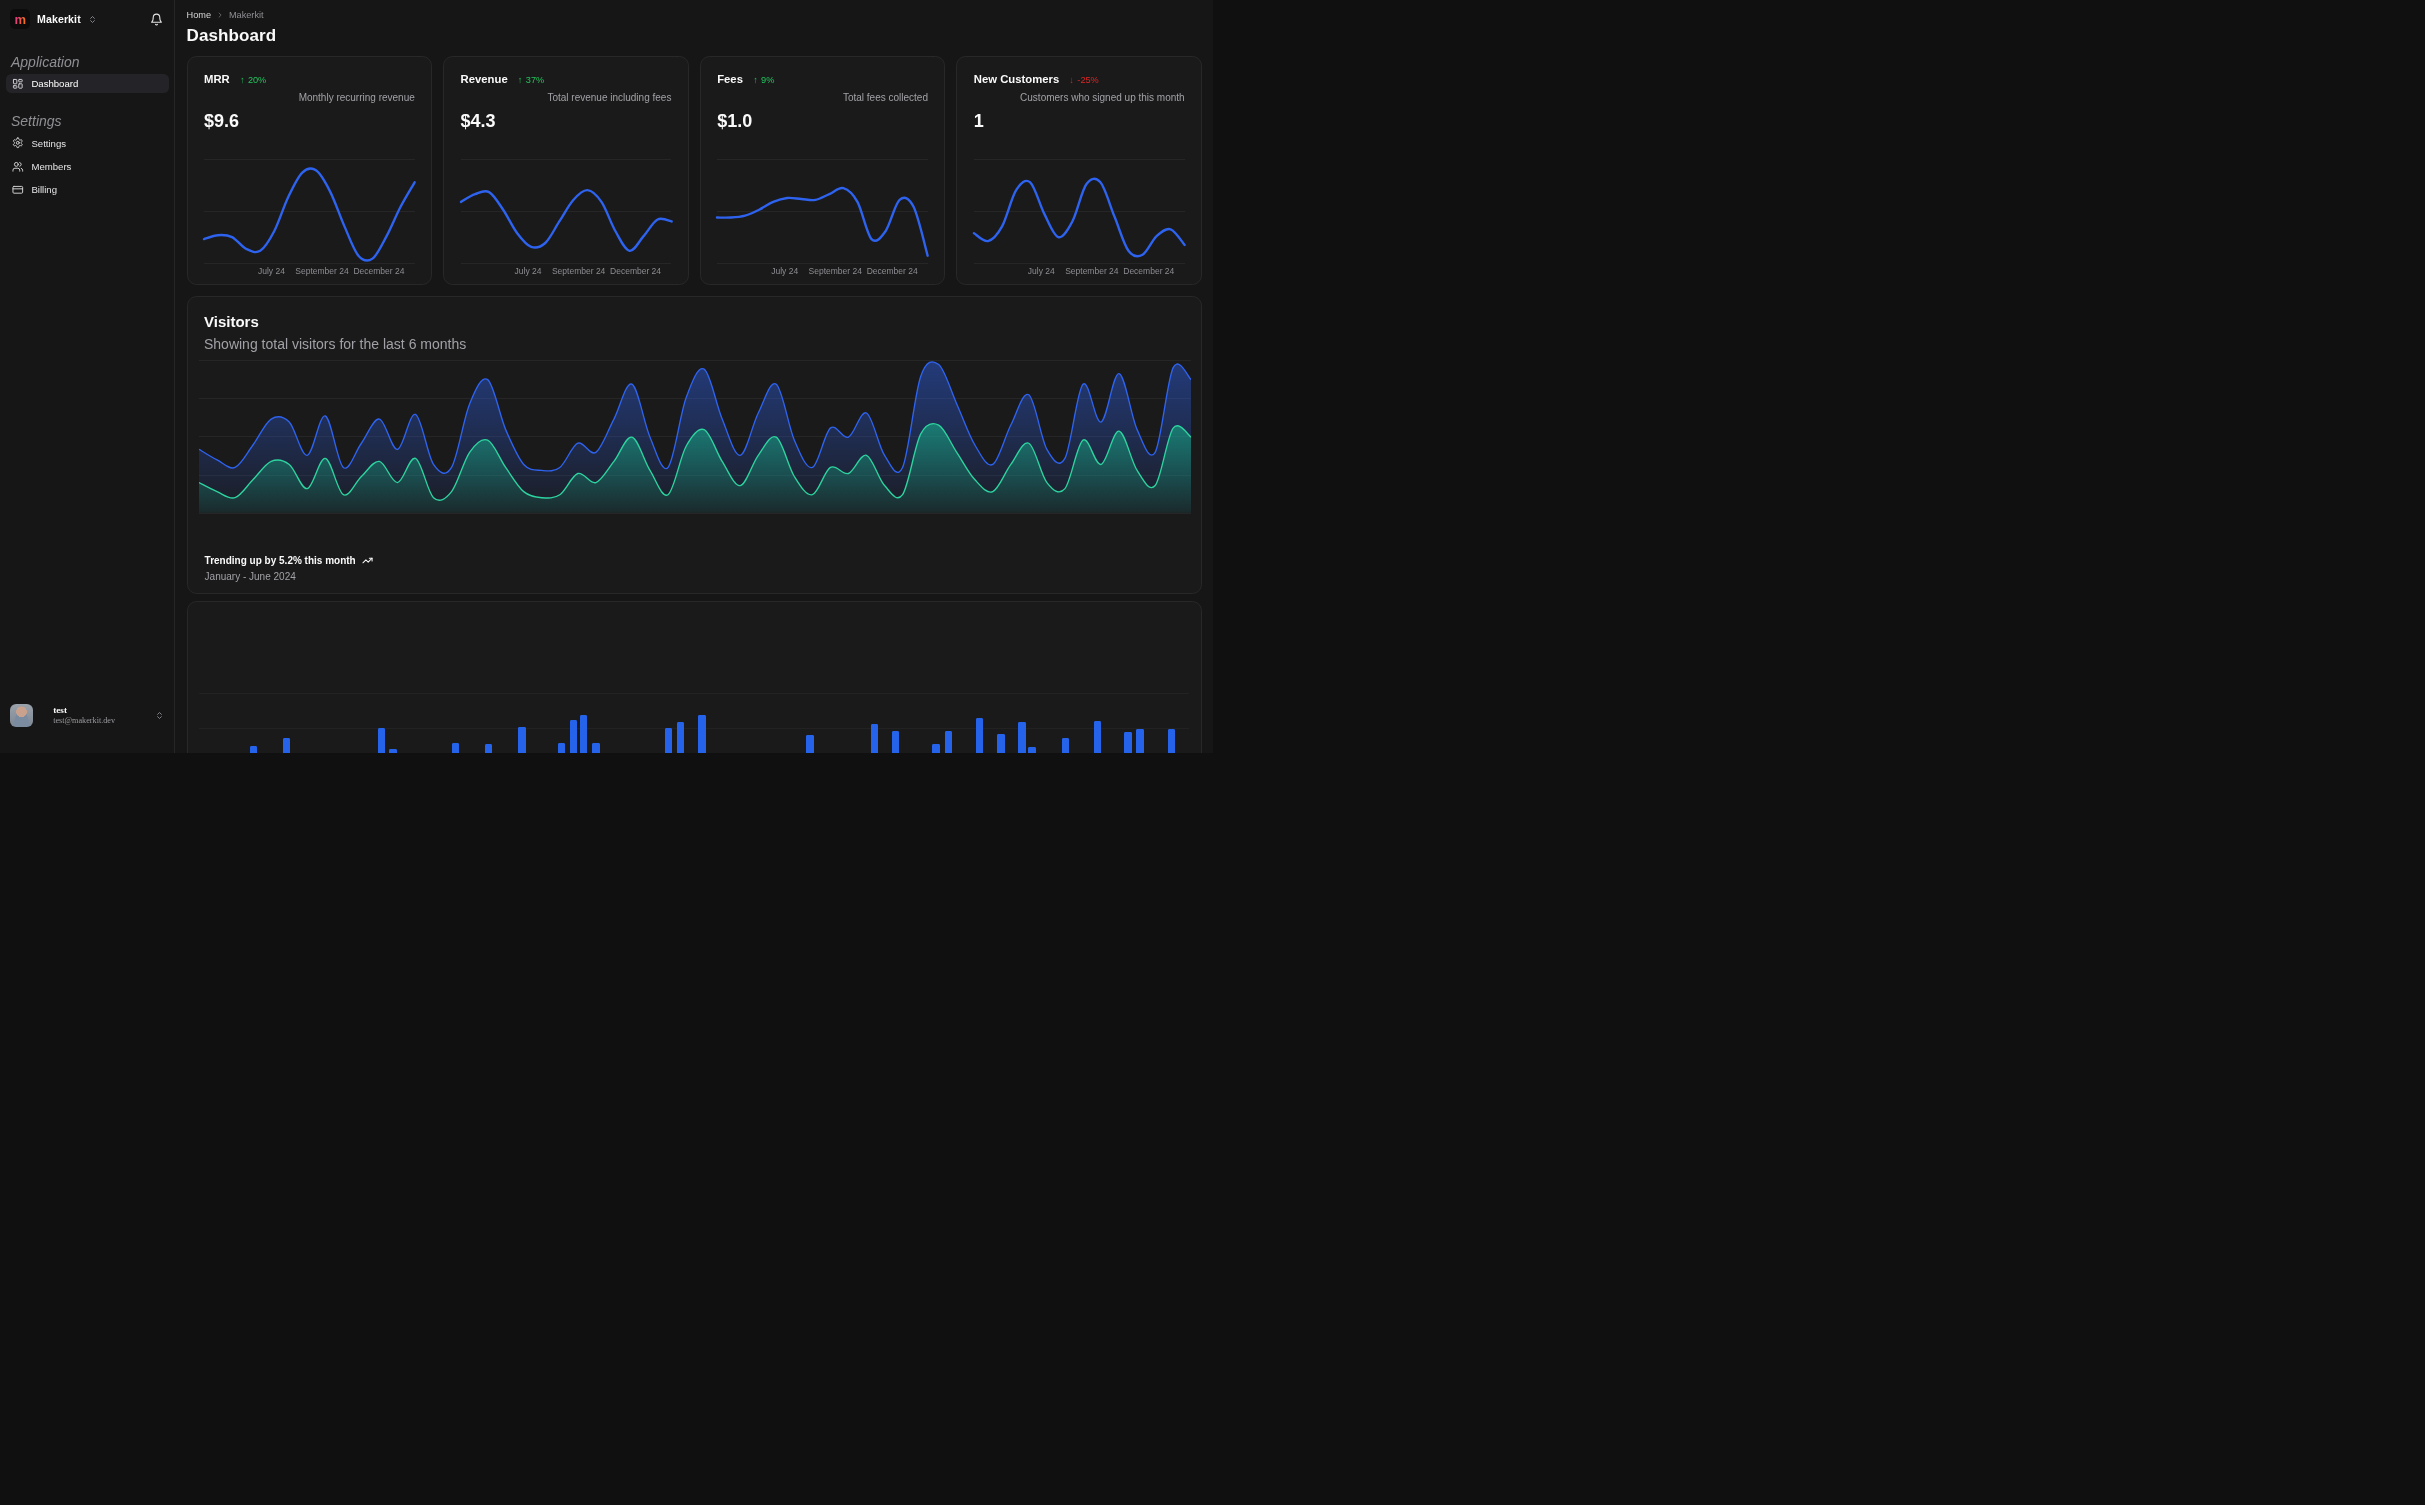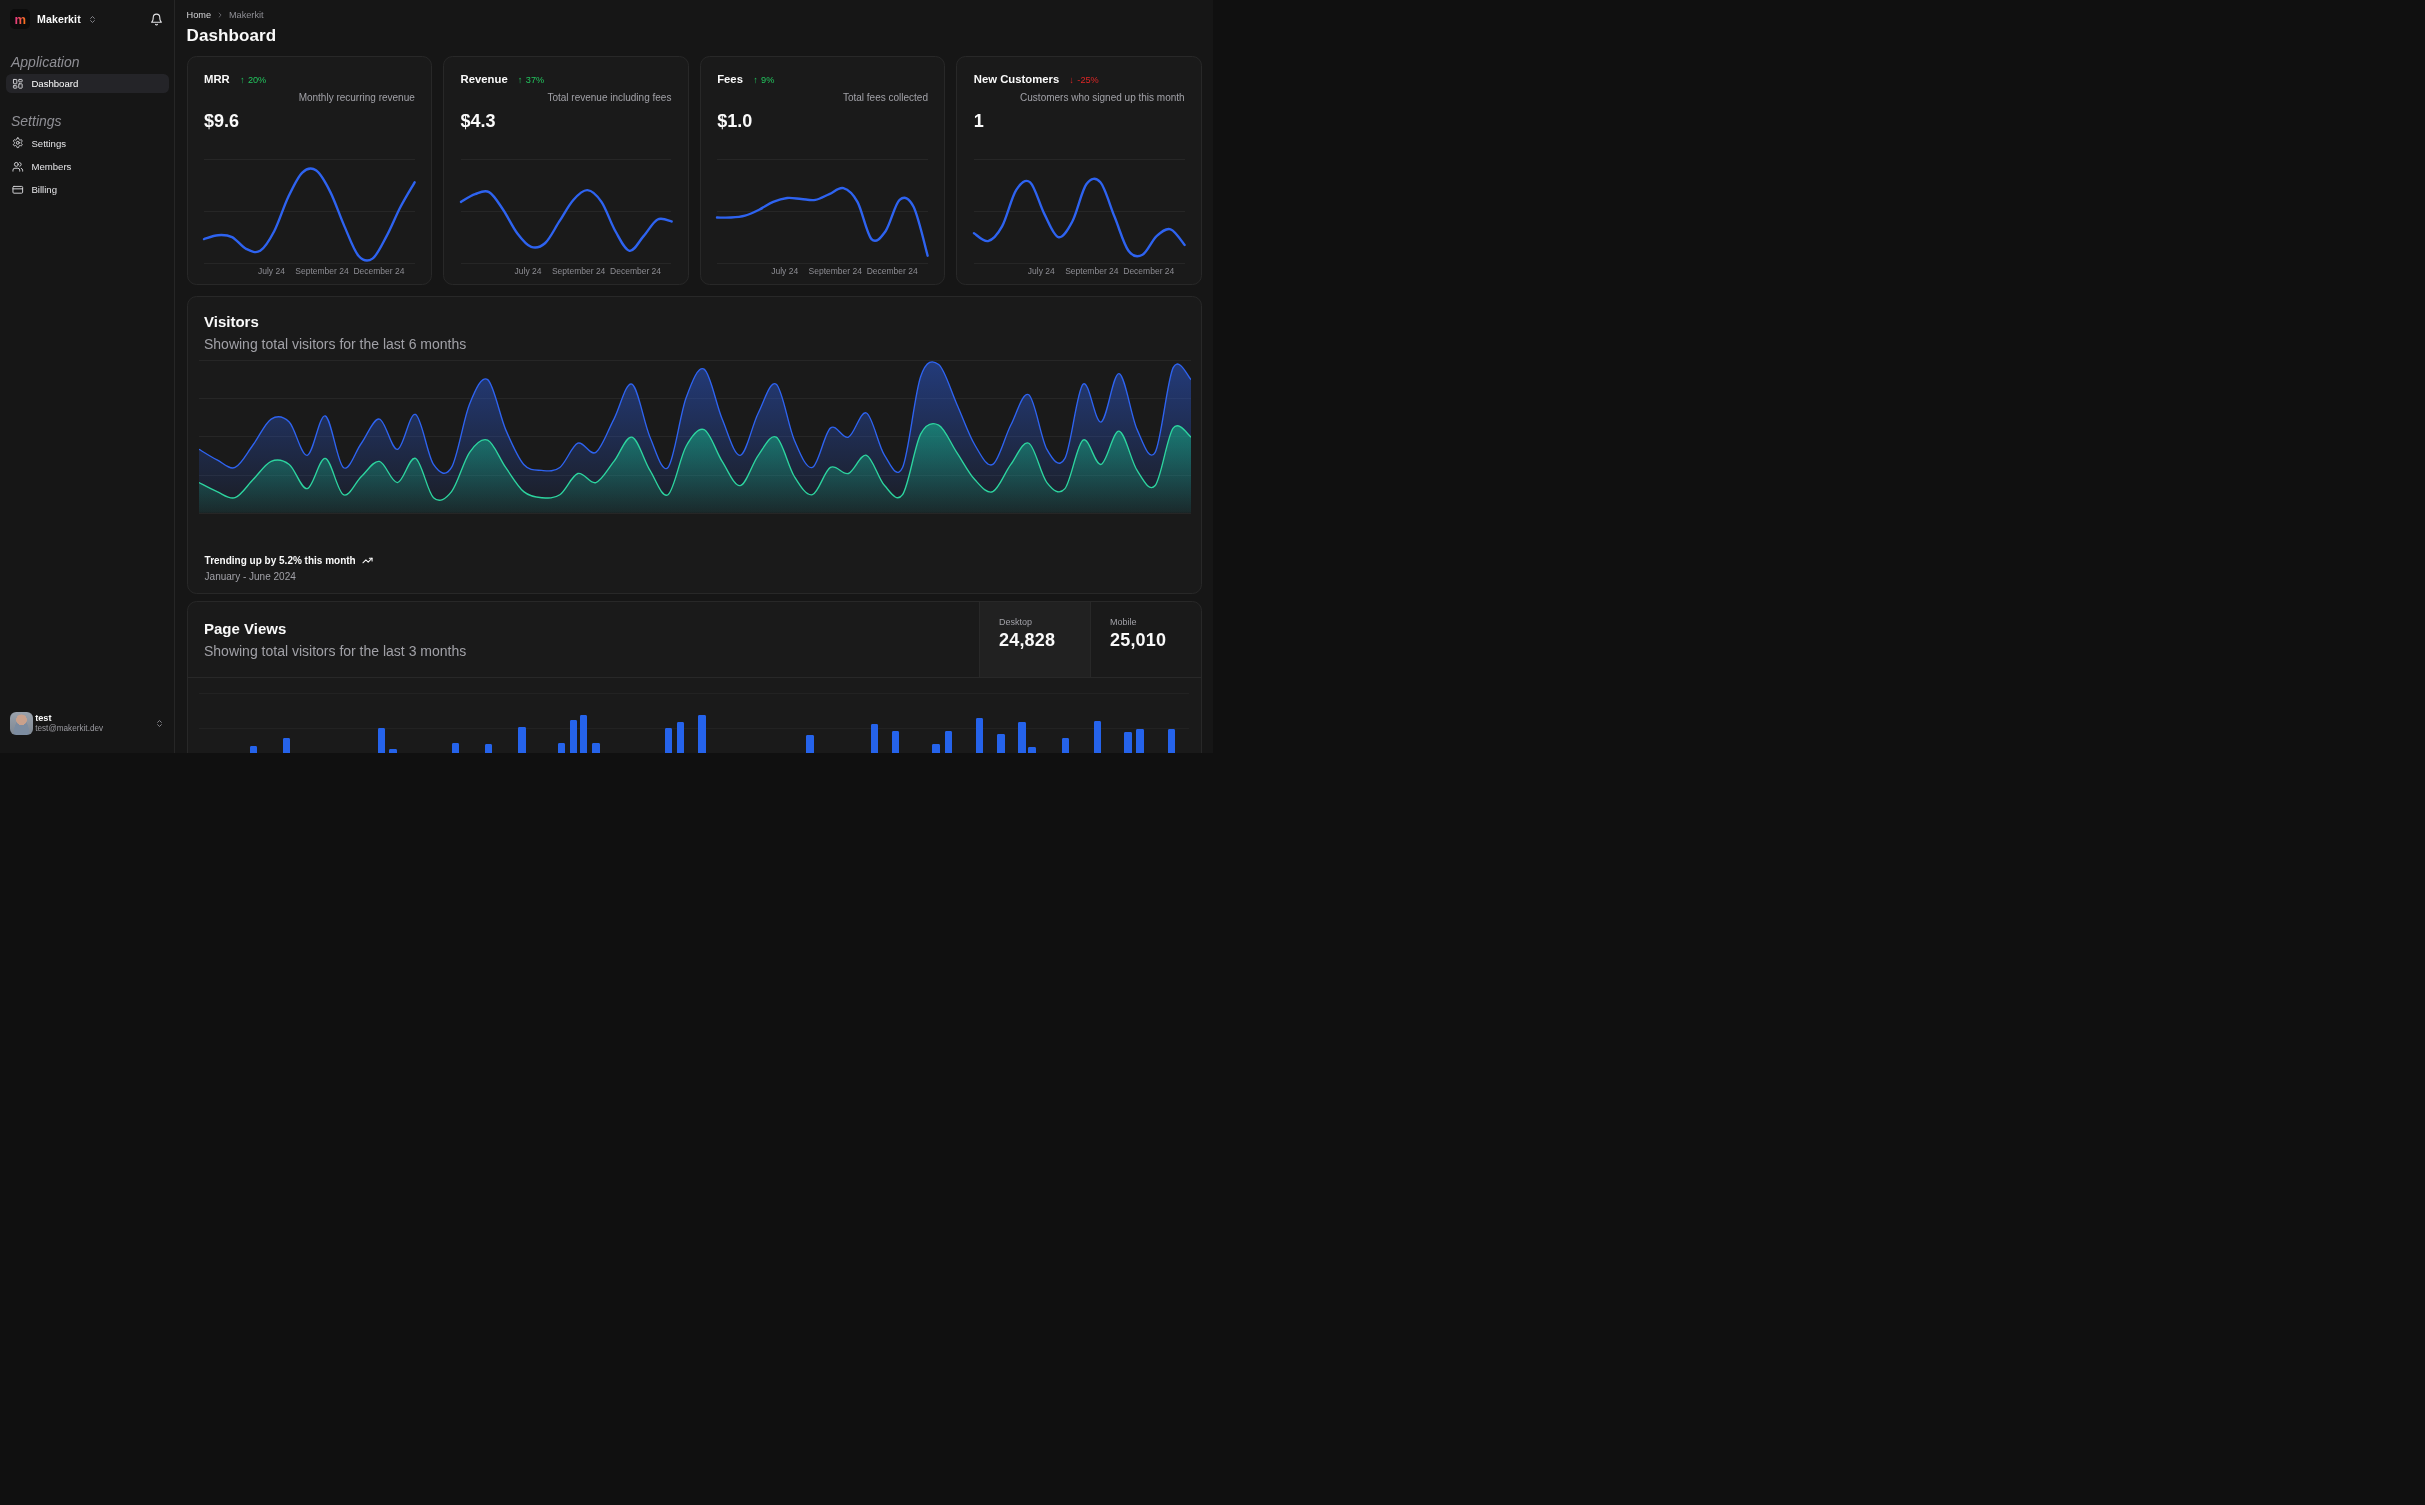--- a/index.html
+++ b/index.html
@@ -24,22 +24,22 @@
   .brand { font-size:10.6px; font-weight:700; letter-spacing:0.1px; }
   .sb-icon { color:#8f8f95; }
   .bell { margin-left:auto; color:#e4e4e7; background:none; border:none; cursor:pointer; }
   .sb-label { font-size:14px; color:#8f8f95; padding:0 11px;font-style:italic; }
   .sb-label.first { margin-top:16.4px; }
   .sb-label.second { margin-top:20.5px; }
   .sb-item { display:flex; align-items:center; gap:7.5px; margin:4.8px 5.5px 0;
     padding:3.4px 6.8px; height:18.4px; border-radius:5.5px; font-size:9.6px; color:#e4e4e7; cursor:pointer; }
   .sb-item.active { background:#242428; color:#ffffff; }
   .sb-item .icn { color:#d4d4d8; display:flex; }
-  .sb-user { position:absolute; left:0; right:0; bottom:8px; display:flex; align-items:center;
-    gap:2px; padding:9px 10.2px 10.2px; cursor:pointer; }
+  .sb-user { position:absolute; left:0; right:0; bottom:16px; display:flex; align-items:center;
+    gap:20px; padding:9px 10.2px 10.2px; cursor:pointer;font-family:Liberation Serif, serif; }
   .avatar { width:23px; height:23px; border-radius:6.1px; flex:0 0 auto;
     background:
       radial-gradient(circle at 50% 34%, #c9a18c 0 27%, rgba(201,161,140,0) 29%),
       radial-gradient(ellipse at 50% 100%, #7c8ca0 0 48%, rgba(124,140,160,0) 50%),
       linear-gradient(180deg,#9aa2ac 0%,#7e8792 100%); }
   .u-name { font-size:9.2px; font-weight:600; line-height:11px; }
   .u-mail { font-size:8.2px; color:#9b9ba1; line-height:10.2px; }
   .sb-user .sb-icon { margin-left:auto; }
 
   
@@ -324,34 +324,20 @@
               <polyline points="22 7 13.5 15.5 8.5 10.5 2 17"></polyline>
               <polyline points="16 7 22 7 22 13"></polyline>
             </svg>
         </span>
       </div>
       <div class="range-line">January - June 2024</div>
     </div>
   </section>
 
   <section class="pageviews">
-    <div class="pv-header">
-      <div class="pv-titles">
-        <div class="sec-title">Page Views</div>
-        <div class="sec-sub">Showing total visitors for the last 3 months</div>
-      </div>
-      <div class="pv-toggle selected">
-        <div class="pv-t-label">Desktop</div>
-        <div class="pv-t-value">24,828</div>
-      </div>
-      <div class="pv-toggle">
-        <div class="pv-t-label">Mobile</div>
-        <div class="pv-t-value">25,010</div>
-      </div>
-    </div>
     <div class="pv-bars">
       <div class="gl" style="top:15.7px"></div>
       <div class="gl" style="top:50px"></div>
     <div class="bar" style="left: calc(5.5% - 3.8px); height: 6.8px;"></div>
         <div class="bar" style="left: calc(8.8% - 3.8px); height: 15px;"></div>
         <div class="bar" style="left: calc(18.4% - 3.8px); height: 25px;"></div>
         <div class="bar" style="left: calc(19.6% - 3.8px); height: 4.1px;"></div>
         <div class="bar" style="left: calc(25.9% - 3.8px); height: 9.8px;"></div>
         <div class="bar" style="left: calc(29.2% - 3.8px); height: 8.3px;"></div>
         <div class="bar" style="left: calc(32.6% - 3.8px); height: 26px;"></div>

